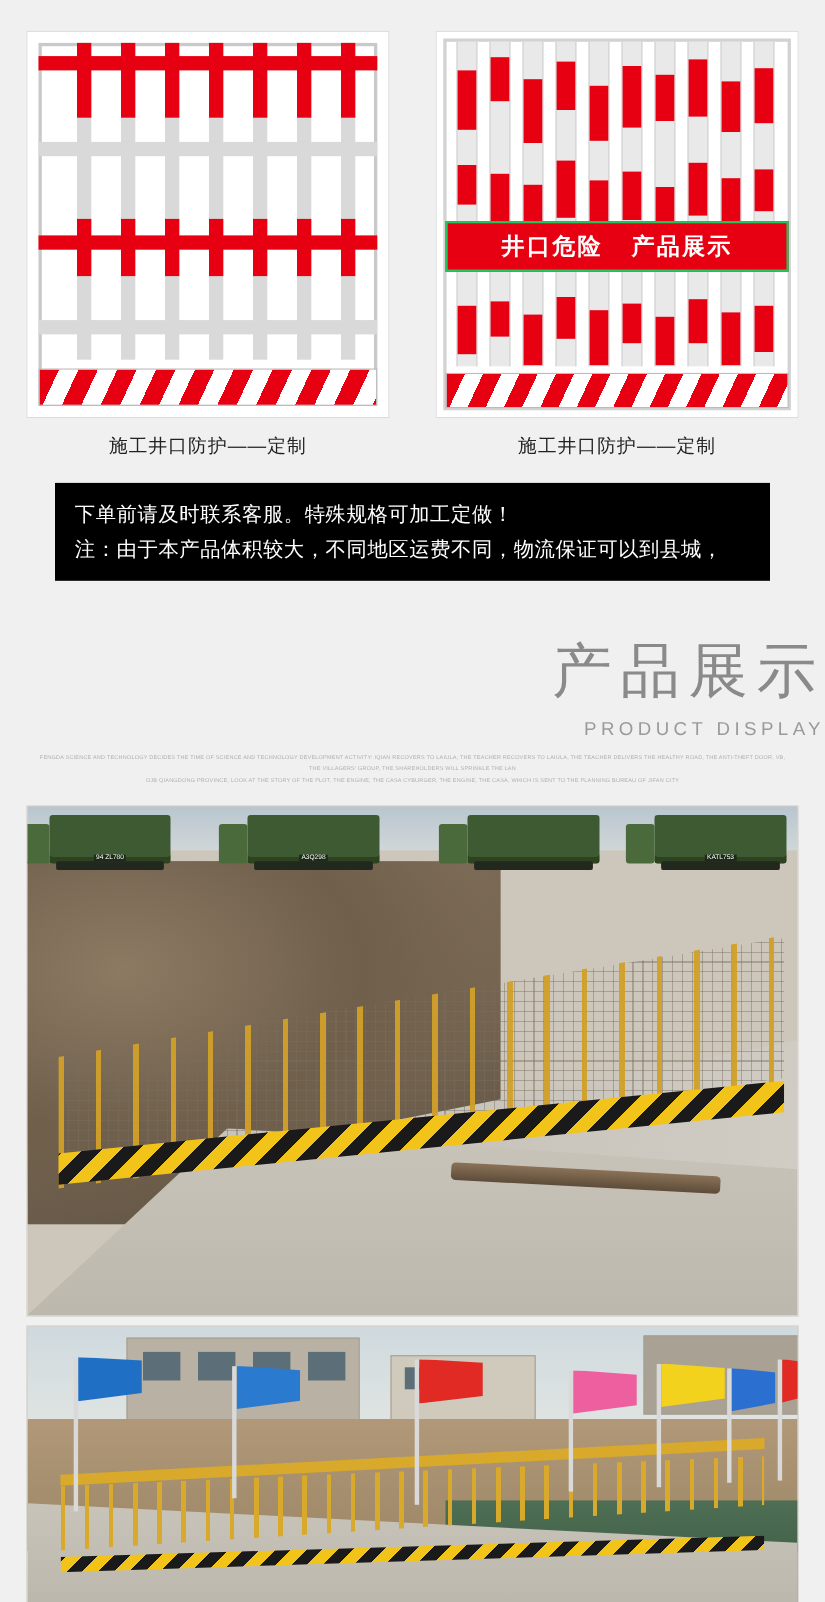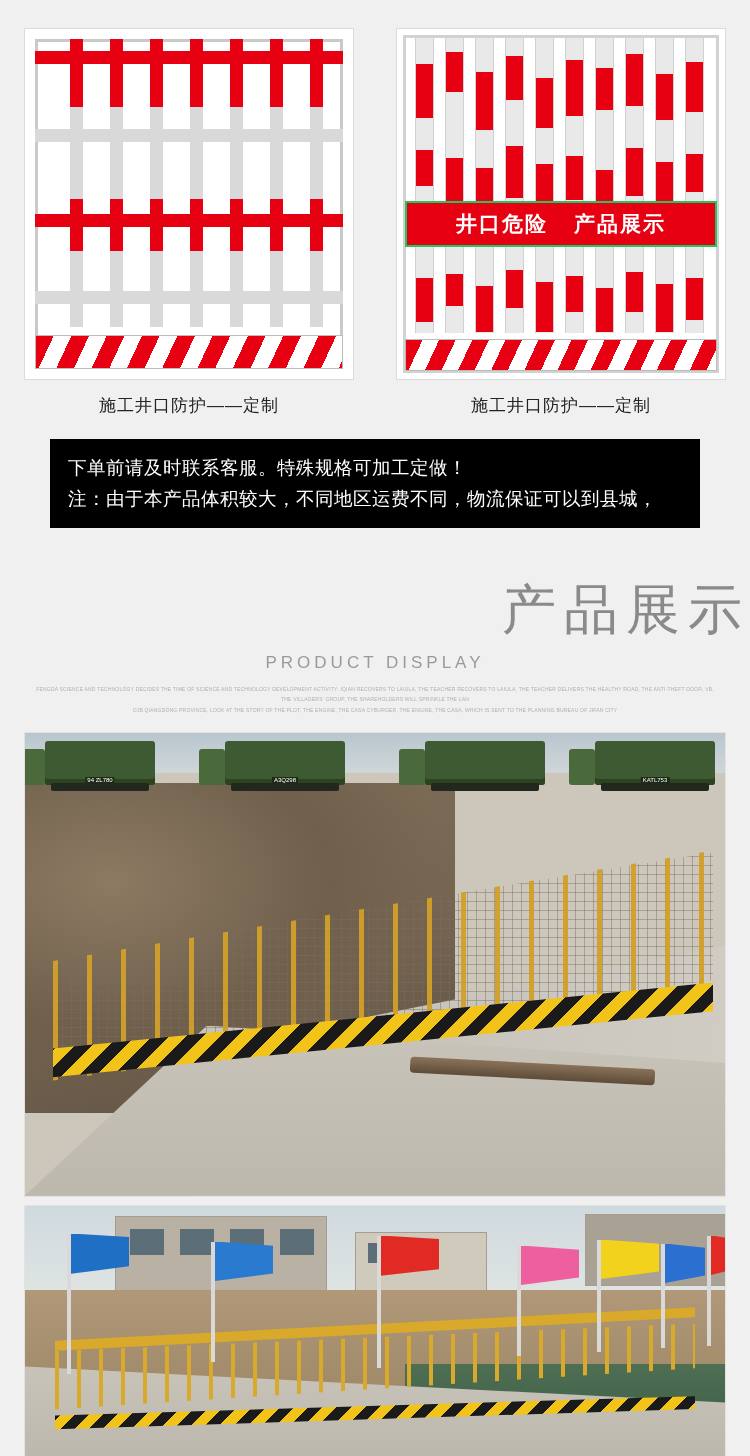--- a/index.html
+++ b/index.html
@@ -57,21 +57,21 @@
   }
 
   
   .display-head{text-align:center;padding:46px 0 0 0;}
   .display-head .cn{
     font-size:54px;color:#8a8a8a;letter-spacing:8px;font-weight:normal;
     font-family:"Liberation Serif","DejaVu Serif",serif;
     text-align:right;
   }
   .display-head .en{
-    font-size:17px;color:#9a9a9a;letter-spacing:4px;margin-top:6px;
+    font-size:17px;color:#9a9a9a;letter-spacing:4px;margin-top:6px;text-align:right;
   }
   .display-head .tiny{
     font-size:5px;color:#b0b0b0;line-height:1.9;margin:12px 36px 0 36px;
     letter-spacing:0.2px;text-align:center;
   }
 
   
   .photos{padding:16px 24px 0 24px;}
   .photo{position:relative;width:702px;overflow:hidden;display:block;border:1px solid #e2e2e2;box-sizing:border-box;}
   .photo + .photo{margin-top:8px;}

